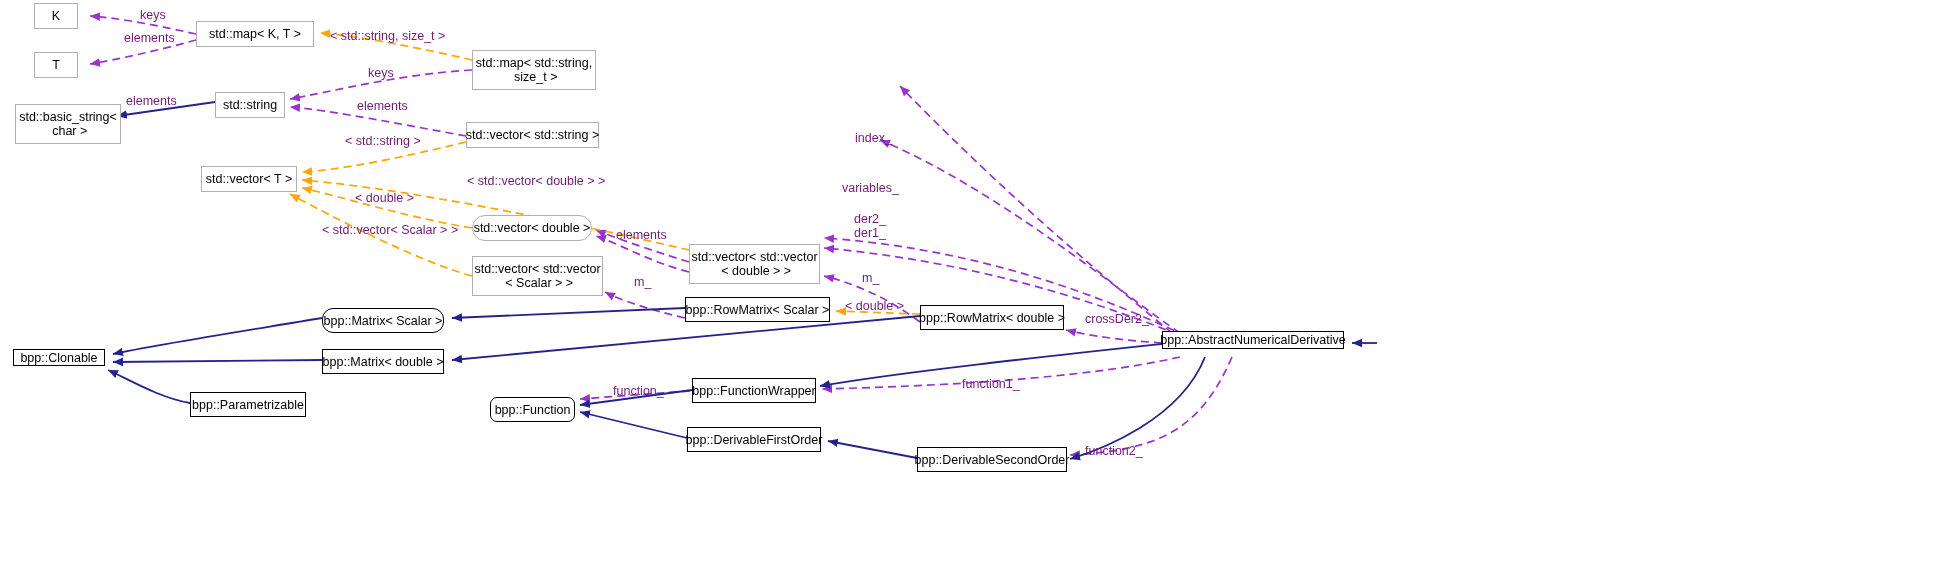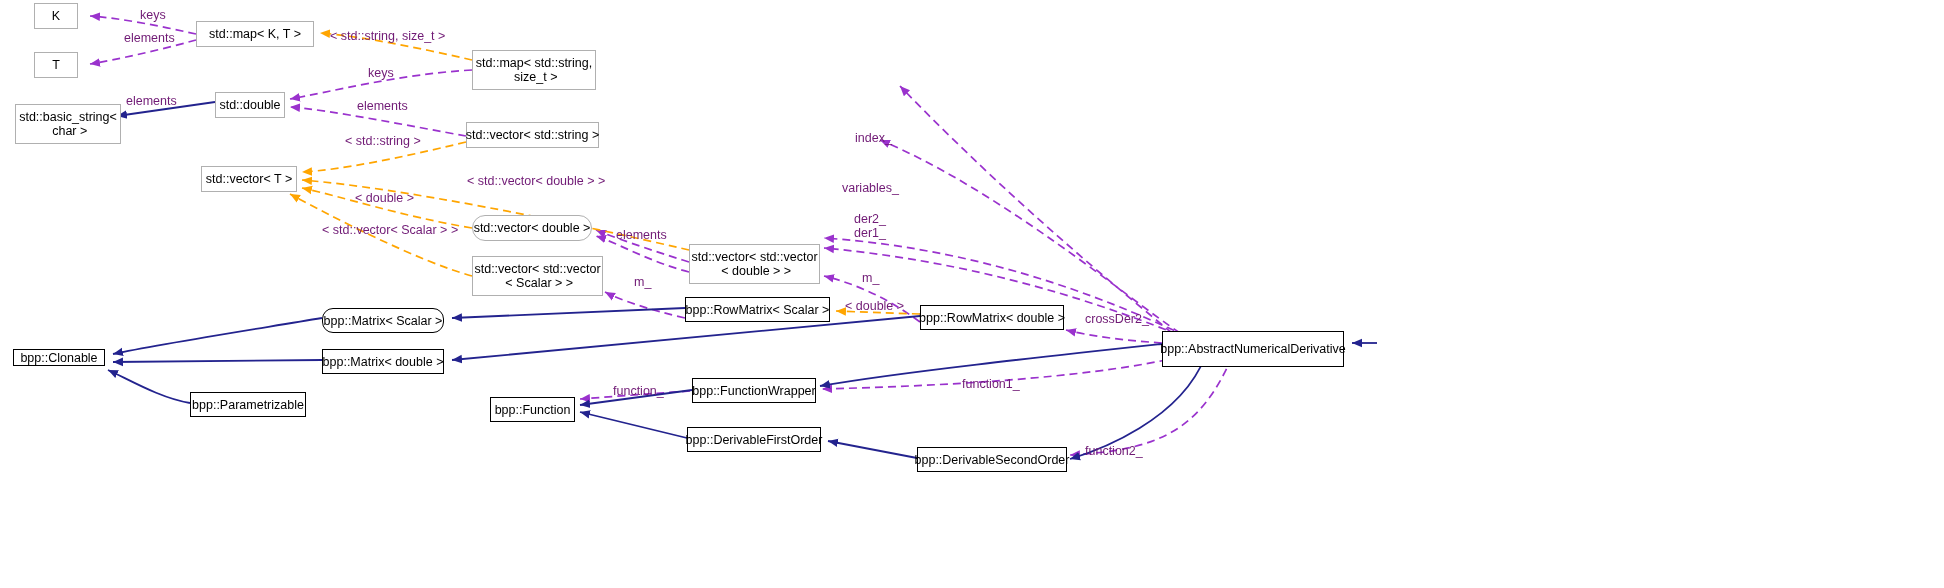--- a/index.html
+++ b/index.html
@@ -77,37 +77,37 @@
     </g>
   </svg>
 
   <div class="node gray" style="left:34px;top:3px;width:44px;height:26px;"><span>K</span></div>
   <div class="node gray" style="left:196px;top:21px;width:118px;height:26px;"><span>std::map&lt; K, T &gt;</span></div>
   <div class="node gray" style="left:34px;top:52px;width:44px;height:26px;"><span>T</span></div>
   <div class="node gray" style="left:472px;top:50px;width:124px;height:40px;"><span>std::map&lt; std::string,
  size_t &gt;</span></div>
   <div class="node gray" style="left:3px;top:104px;width:106px;height:40px;margin-left:12px;"><span>std::basic_string&lt;
  char &gt;</span></div>
-  <div class="node gray" style="left:215px;top:92px;width:70px;height:26px;"><span>std::double</span></div>
+  <div class="node gray" style="left:215px;top:92px;width:70px;height:26px;"><span>std::string</span></div>
   <div class="node gray" style="left:466px;top:122px;width:133px;height:26px;"><span>std::vector&lt; std::string &gt;</span></div>
   <div class="node gray" style="left:201px;top:166px;width:96px;height:26px;"><span>std::vector&lt; T &gt;</span></div>
   <div class="node gray" style="left:472px;top:215px;width:120px;height:26px;border-radius:13px;"><span>std::vector&lt; double &gt;</span></div>
   <div class="node gray" style="left:689px;top:244px;width:131px;height:40px;"><span>std::vector&lt; std::vector
  &lt; double &gt; &gt;</span></div>
   <div class="node gray" style="left:472px;top:256px;width:131px;height:40px;"><span>std::vector&lt; std::vector
  &lt; Scalar &gt; &gt;</span></div>
   <div class="node black" style="left:685px;top:297px;width:145px;height:25px;"><span>bpp::RowMatrix&lt; Scalar &gt;</span></div>
   <div class="node black" style="left:920px;top:305px;width:144px;height:25px;"><span>bpp::RowMatrix&lt; double &gt;</span></div>
   <div class="node black" style="left:322px;top:308px;width:122px;height:25px;border-radius:11px;"><span>bpp::Matrix&lt; Scalar &gt;</span></div>
-  <div class="node black" style="left:1162px;top:331px;width:182px;height:36px;"><span>bpp::AbstractNumericalDerivative</span></div>
+  <div class="node black" style="left:1162px;top:331px;width:182px;height:18px;"><span>bpp::AbstractNumericalDerivative</span></div>
   <div class="node black" style="left:13px;top:349px;width:92px;height:17px;"><span>bpp::Clonable</span></div>
   <div class="node black" style="left:322px;top:349px;width:122px;height:25px;"><span>bpp::Matrix&lt; double &gt;</span></div>
   <div class="node black" style="left:692px;top:378px;width:124px;height:25px;"><span>bpp::FunctionWrapper</span></div>
   <div class="node black" style="left:190px;top:392px;width:116px;height:25px;"><span>bpp::Parametrizable</span></div>
-  <div class="node black" style="left:490px;top:397px;width:85px;height:25px;"><span>bpp::Function</span></div>
+  <div class="node black" style="left:490px;top:397px;width:85px;height:25px;border-radius:7px;"><span>bpp::Function</span></div>
   <div class="node black" style="left:687px;top:427px;width:134px;height:25px;align-items:center;"><span>bpp::DerivableFirstOrder</span></div>
   <div class="node black" style="left:917px;top:447px;width:150px;height:25px;"><span>bpp::DerivableSecondOrder</span></div>
 
   <div class="elabel" style="left:140px;top:8px;">keys</div>
   <div class="elabel" style="left:124px;top:31px;">elements</div>
   <div class="elabel" style="left:330px;top:29px;">&lt; std::string, size_t &gt;</div>
   <div class="elabel" style="left:368px;top:66px;">keys</div>
   <div class="elabel" style="left:126px;top:94px;">elements</div>
   <div class="elabel" style="left:357px;top:99px;">elements</div>
   <div class="elabel" style="left:345px;top:134px;">&lt; std::string &gt;</div>

